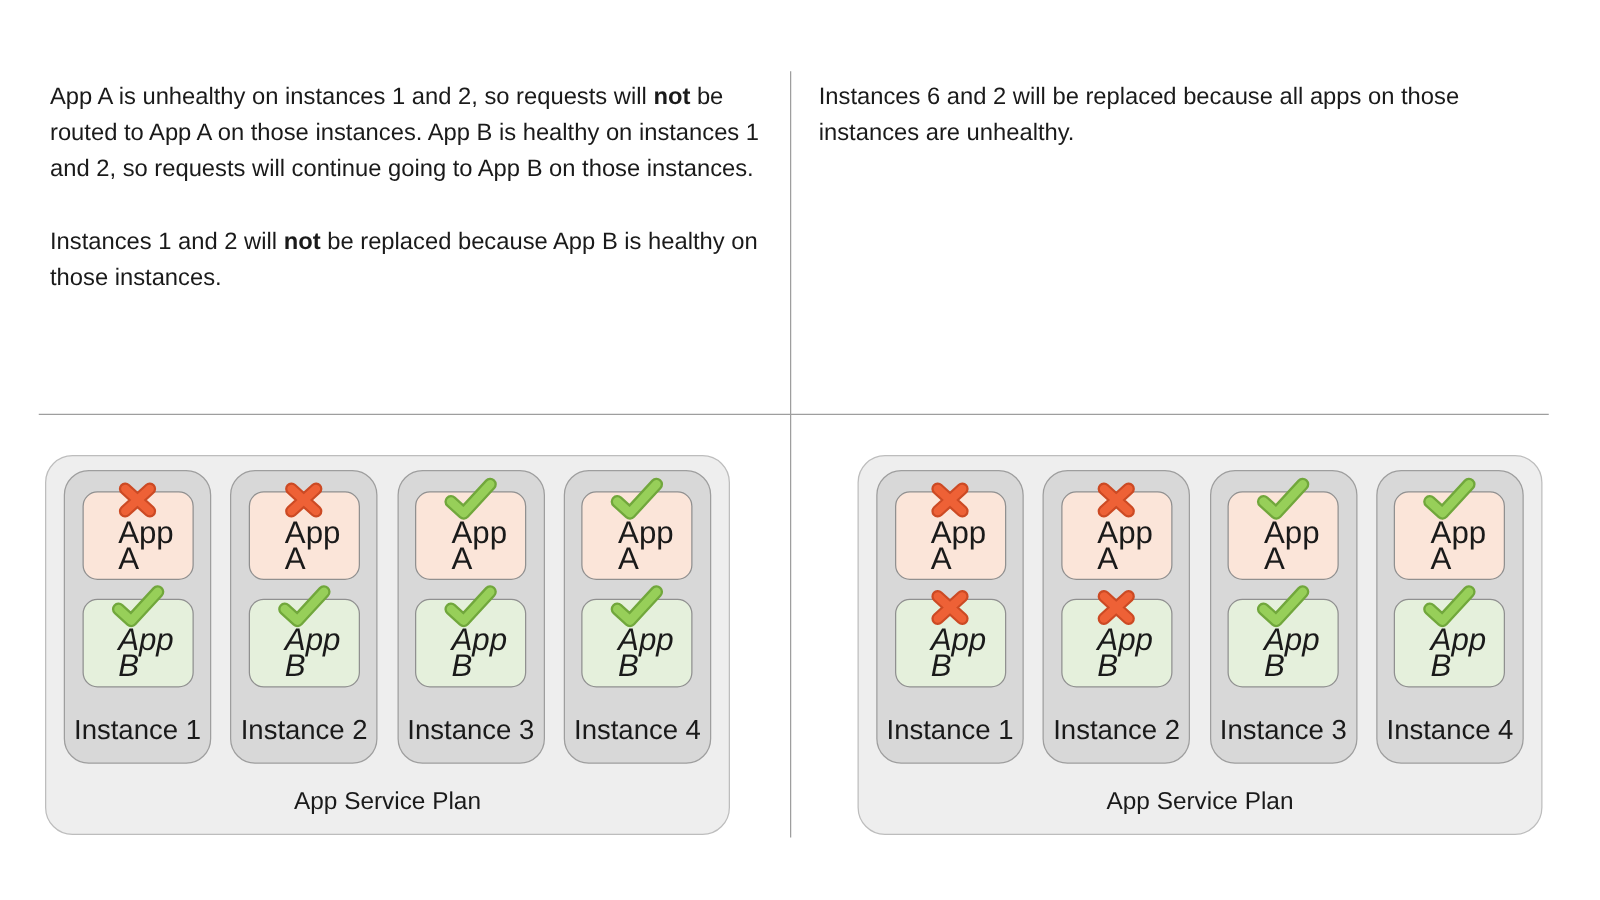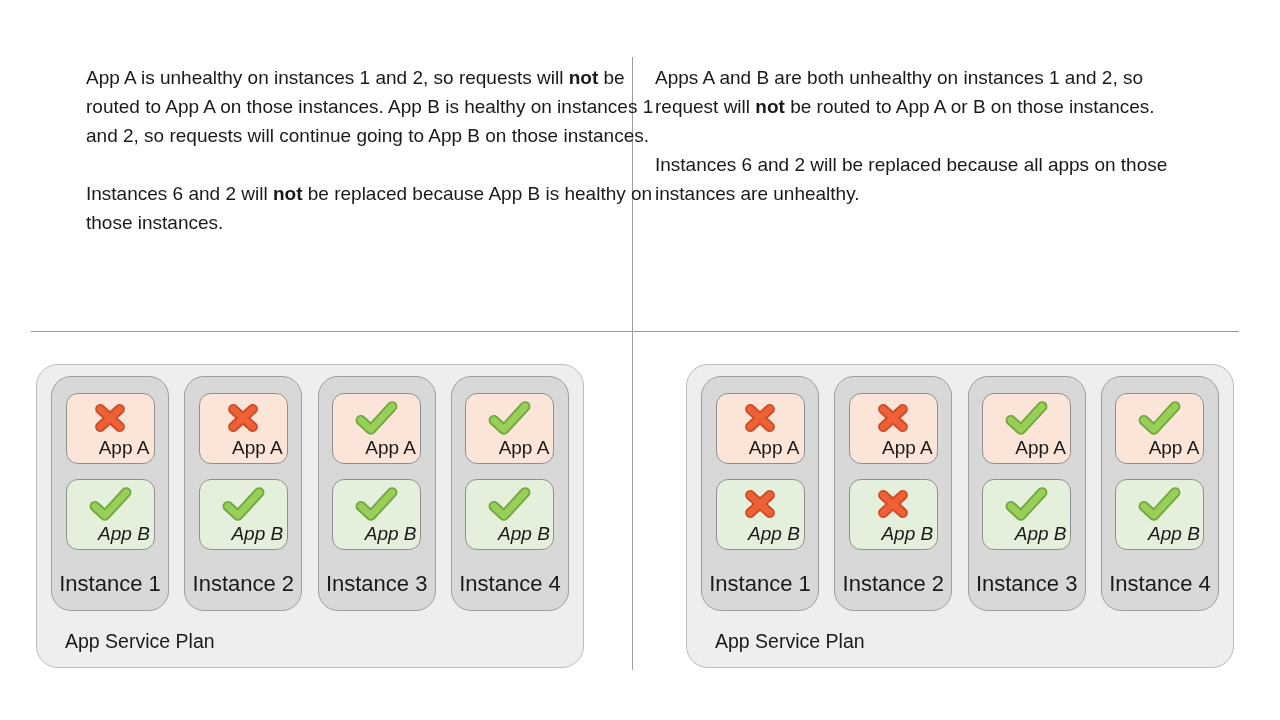--- a/index.html
+++ b/index.html
@@ -8,21 +8,21 @@
     font-family:"Liberation Sans","DejaVu Sans",sans-serif;
     color:var(--text,#1a1a1a);overflow:hidden;
   }
 
   
   .divider-v{position:absolute;left:632px;top:57px;width:1px;height:613px;background:var(--divider,#9e9e9e);}
   .divider-h{position:absolute;left:31px;top:331px;width:1208px;height:1px;background:var(--divider,#9e9e9e);}
 
   
   .caption{position:absolute;top:63px;font-size:19px;line-height:29px;}
-  .caption.left{left:40px;width:572px;margin-left:46px;}
+  .caption.left{left:40px;width:572px;}
   .caption.right{left:655px;width:548px;}
   .caption p{margin:0 0 29px 0;}
   .caption p:last-child{margin-bottom:0;}
   .seg.bold{font-weight:bold;}
 
   
   .plan{
     position:absolute;top:364px;width:548px;height:304px;
     background:var(--plan-bg,#eeeeee);
     border:1px solid #bdbdbd;border-radius:22px;box-sizing:border-box;
@@ -47,37 +47,36 @@
   .app-icon{flex:1;display:flex;align-items:center;justify-content:center;padding-top:4px;}
   .app-icon svg{display:none;}
   .app-icon.unhealthy svg.cross{display:block;}
   .app-icon.healthy svg.check{display:block;}
   svg.cross{width:36px;height:32px;}
   svg.check{width:45px;height:35px;}
   svg.cross .edge{stroke:var(--unhealthy-edge,#cc4a24);stroke-width:11.5;fill:none;stroke-linecap:round;}
   svg.cross .core{stroke:var(--unhealthy-core,#ee6136);stroke-width:7.5;fill:none;stroke-linecap:round;}
   svg.check .edge{stroke:var(--healthy-edge,#71a73c);stroke-width:11.5;fill:none;stroke-linecap:round;stroke-linejoin:round;}
   svg.check .core{stroke:var(--healthy-core,#97cf59);stroke-width:7.5;fill:none;stroke-linecap:round;stroke-linejoin:round;}
-  .app-label{font-size:19px;line-height:21px;margin-left:28px;}
+  .app-label{font-size:25px;line-height:21px;margin-left:28px;}
   .instance-label{position:absolute;bottom:13px;left:0;right:0;text-align:center;font-size:22px;}
-  .plan-label{position:absolute;bottom:14px;left:0;right:0;font-size:19.5px;padding-left:28px;}
+  .plan-label{position:absolute;bottom:14px;left:0;right:0;text-align:center;font-size:19.5px;}
 </style>
 </head>
 <body>
 
 <div class="divider-v"></div>
 <div class="divider-h"></div>
 
 <div class="caption left">
   <p><span class="seg">App A is unhealthy on instances 1 and 2, so requests will </span><span class="seg bold">not</span><span class="seg"> be routed to App A on those instances. App B is healthy on instances 1 and 2, so requests will continue going to App B on those instances.</span></p>
-  <p><span class="seg">Instances 6 and 2 will </span><span class="seg bold">not</span><span class="seg"> be replaced because App B is healthy on those instances.</span></p>
+  <p><span class="seg">Instances 1 and 2 will </span><span class="seg bold">not</span><span class="seg"> be replaced because App B is healthy on those instances.</span></p>
 </div>
 
 <div class="caption right">
-  <p><span class="seg">Apps A and B are both unhealthy on instances 1 and 2, so request will </span><span class="seg bold">not</span><span class="seg"> be routed to App A or B on those instances.</span></p>
   <p><span class="seg">Instances 6 and 2 will be replaced because all apps on those instances are unhealthy.</span></p>
 </div>
 
 <div class="plan left">
   <div class="instance-row">
 
     <div class="instance">
       <div class="app-box">
         <div class="app-icon unhealthy">
           <svg class="cross" viewBox="0 0 40 36">

